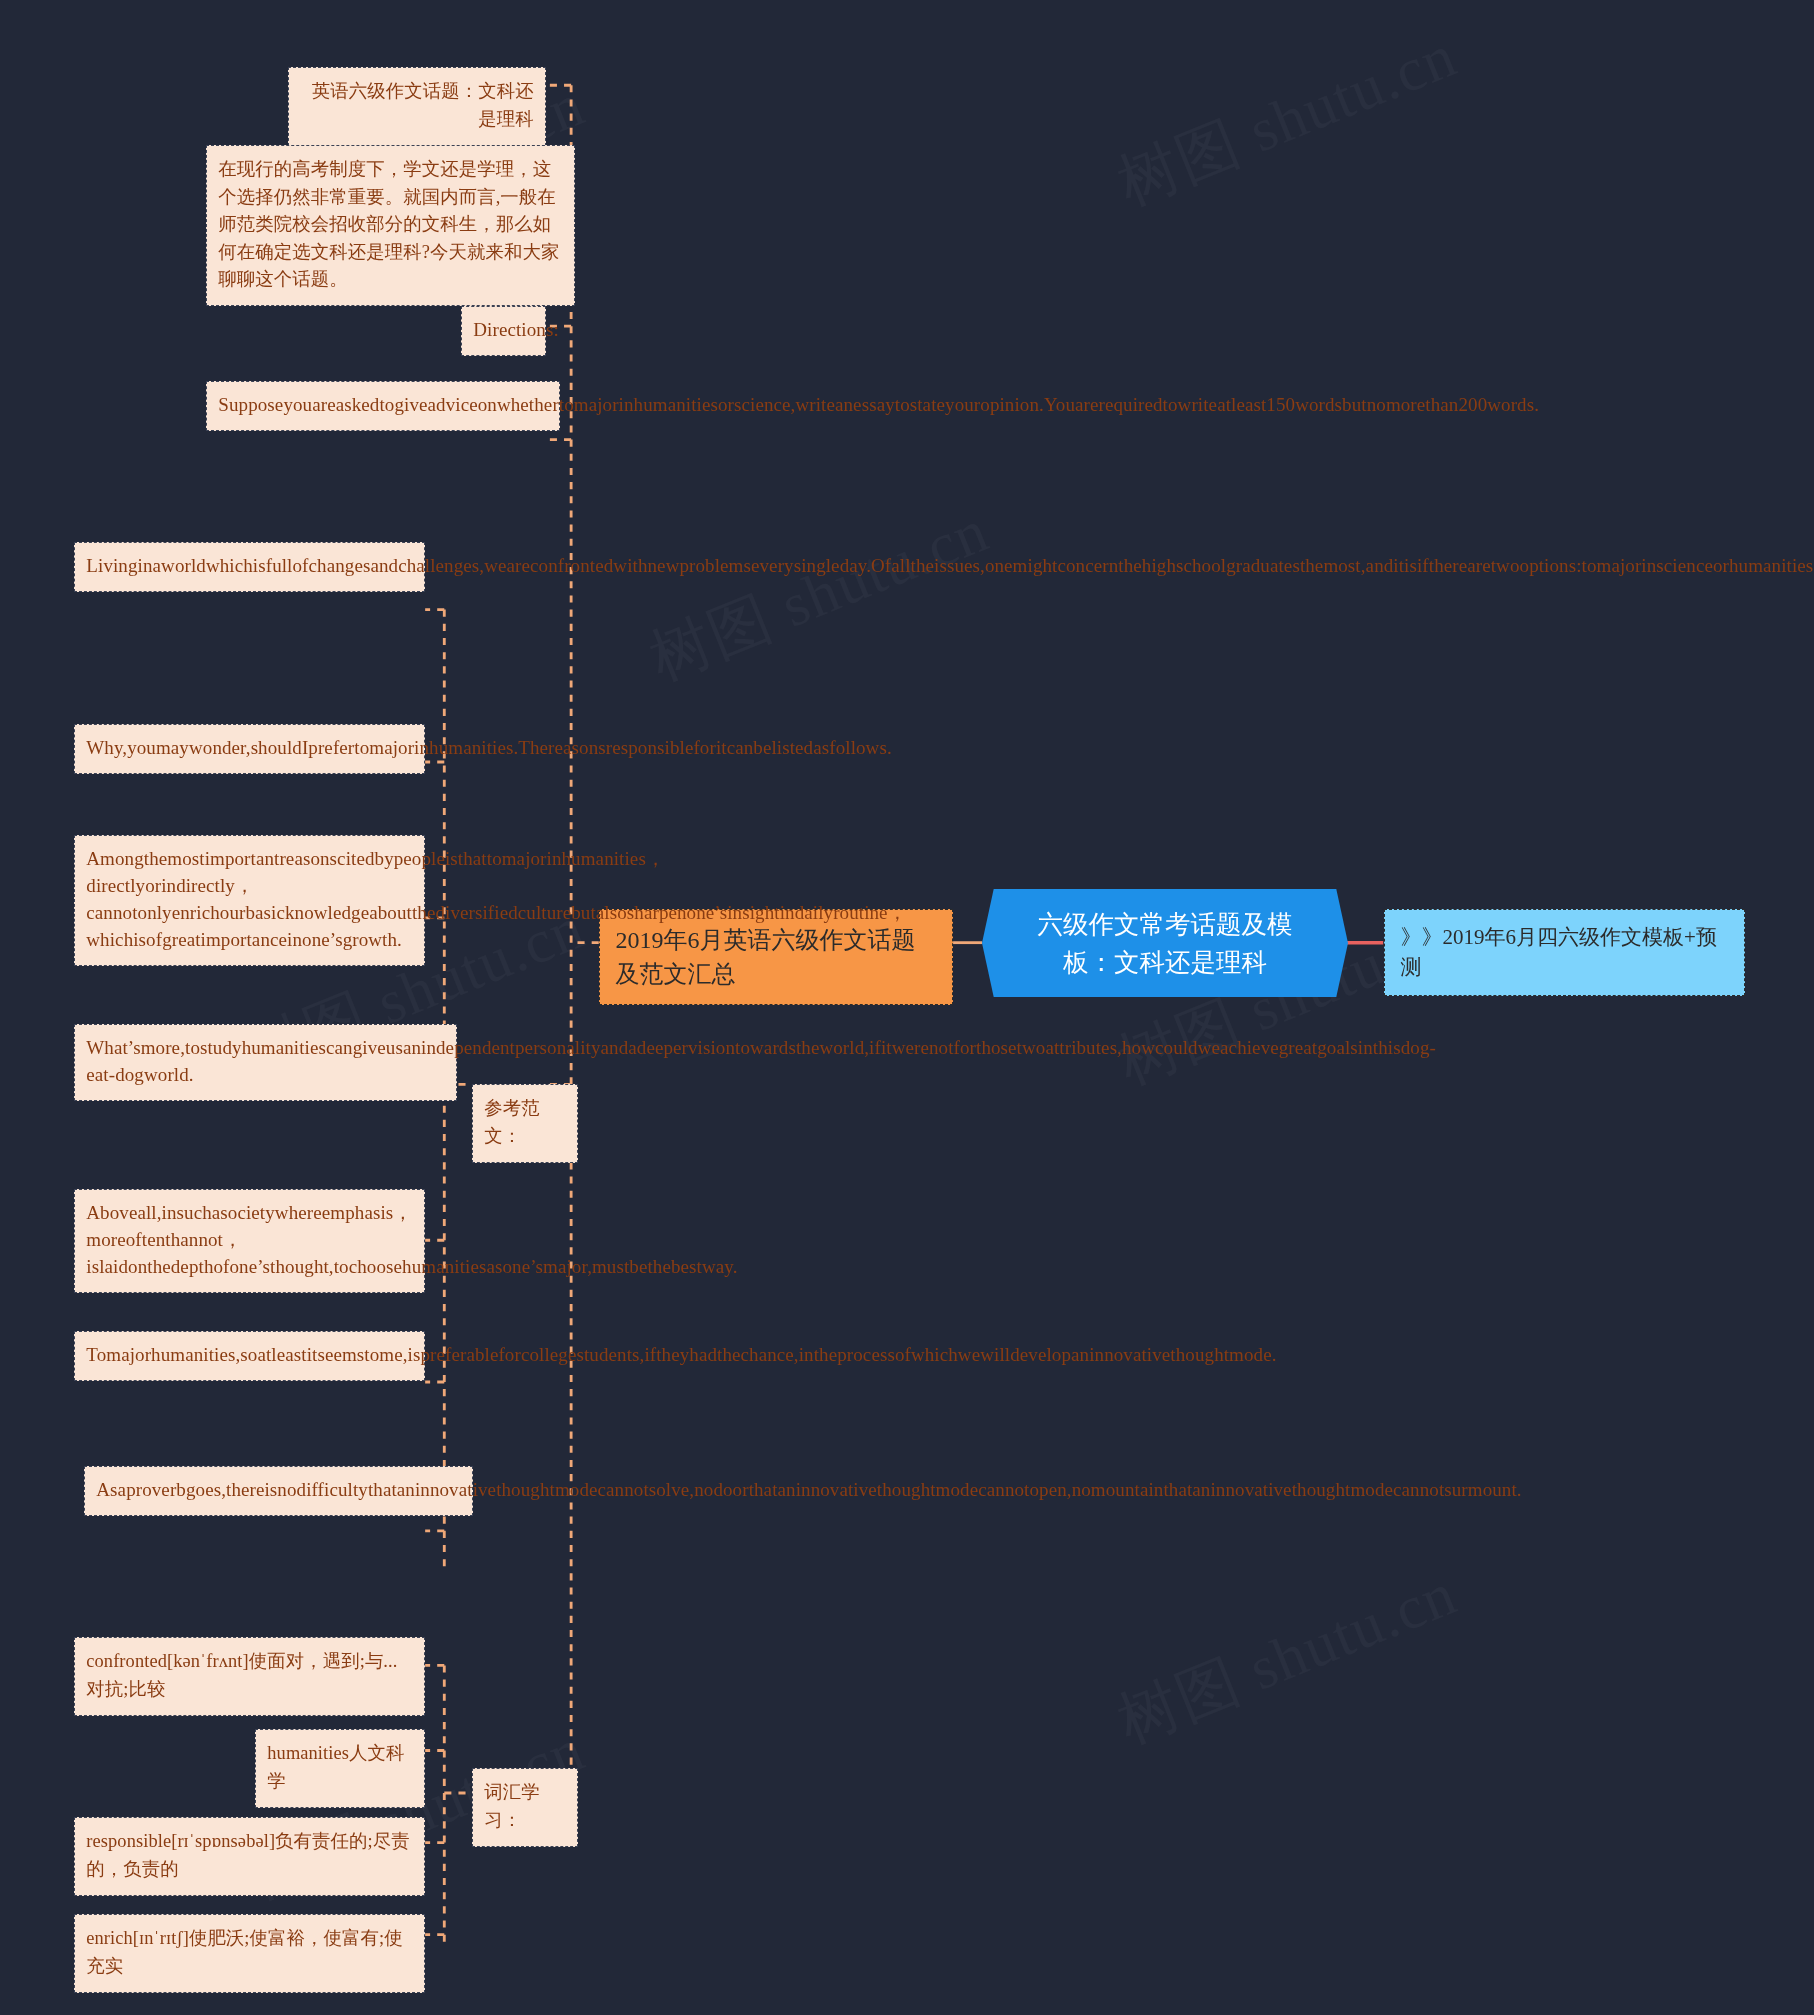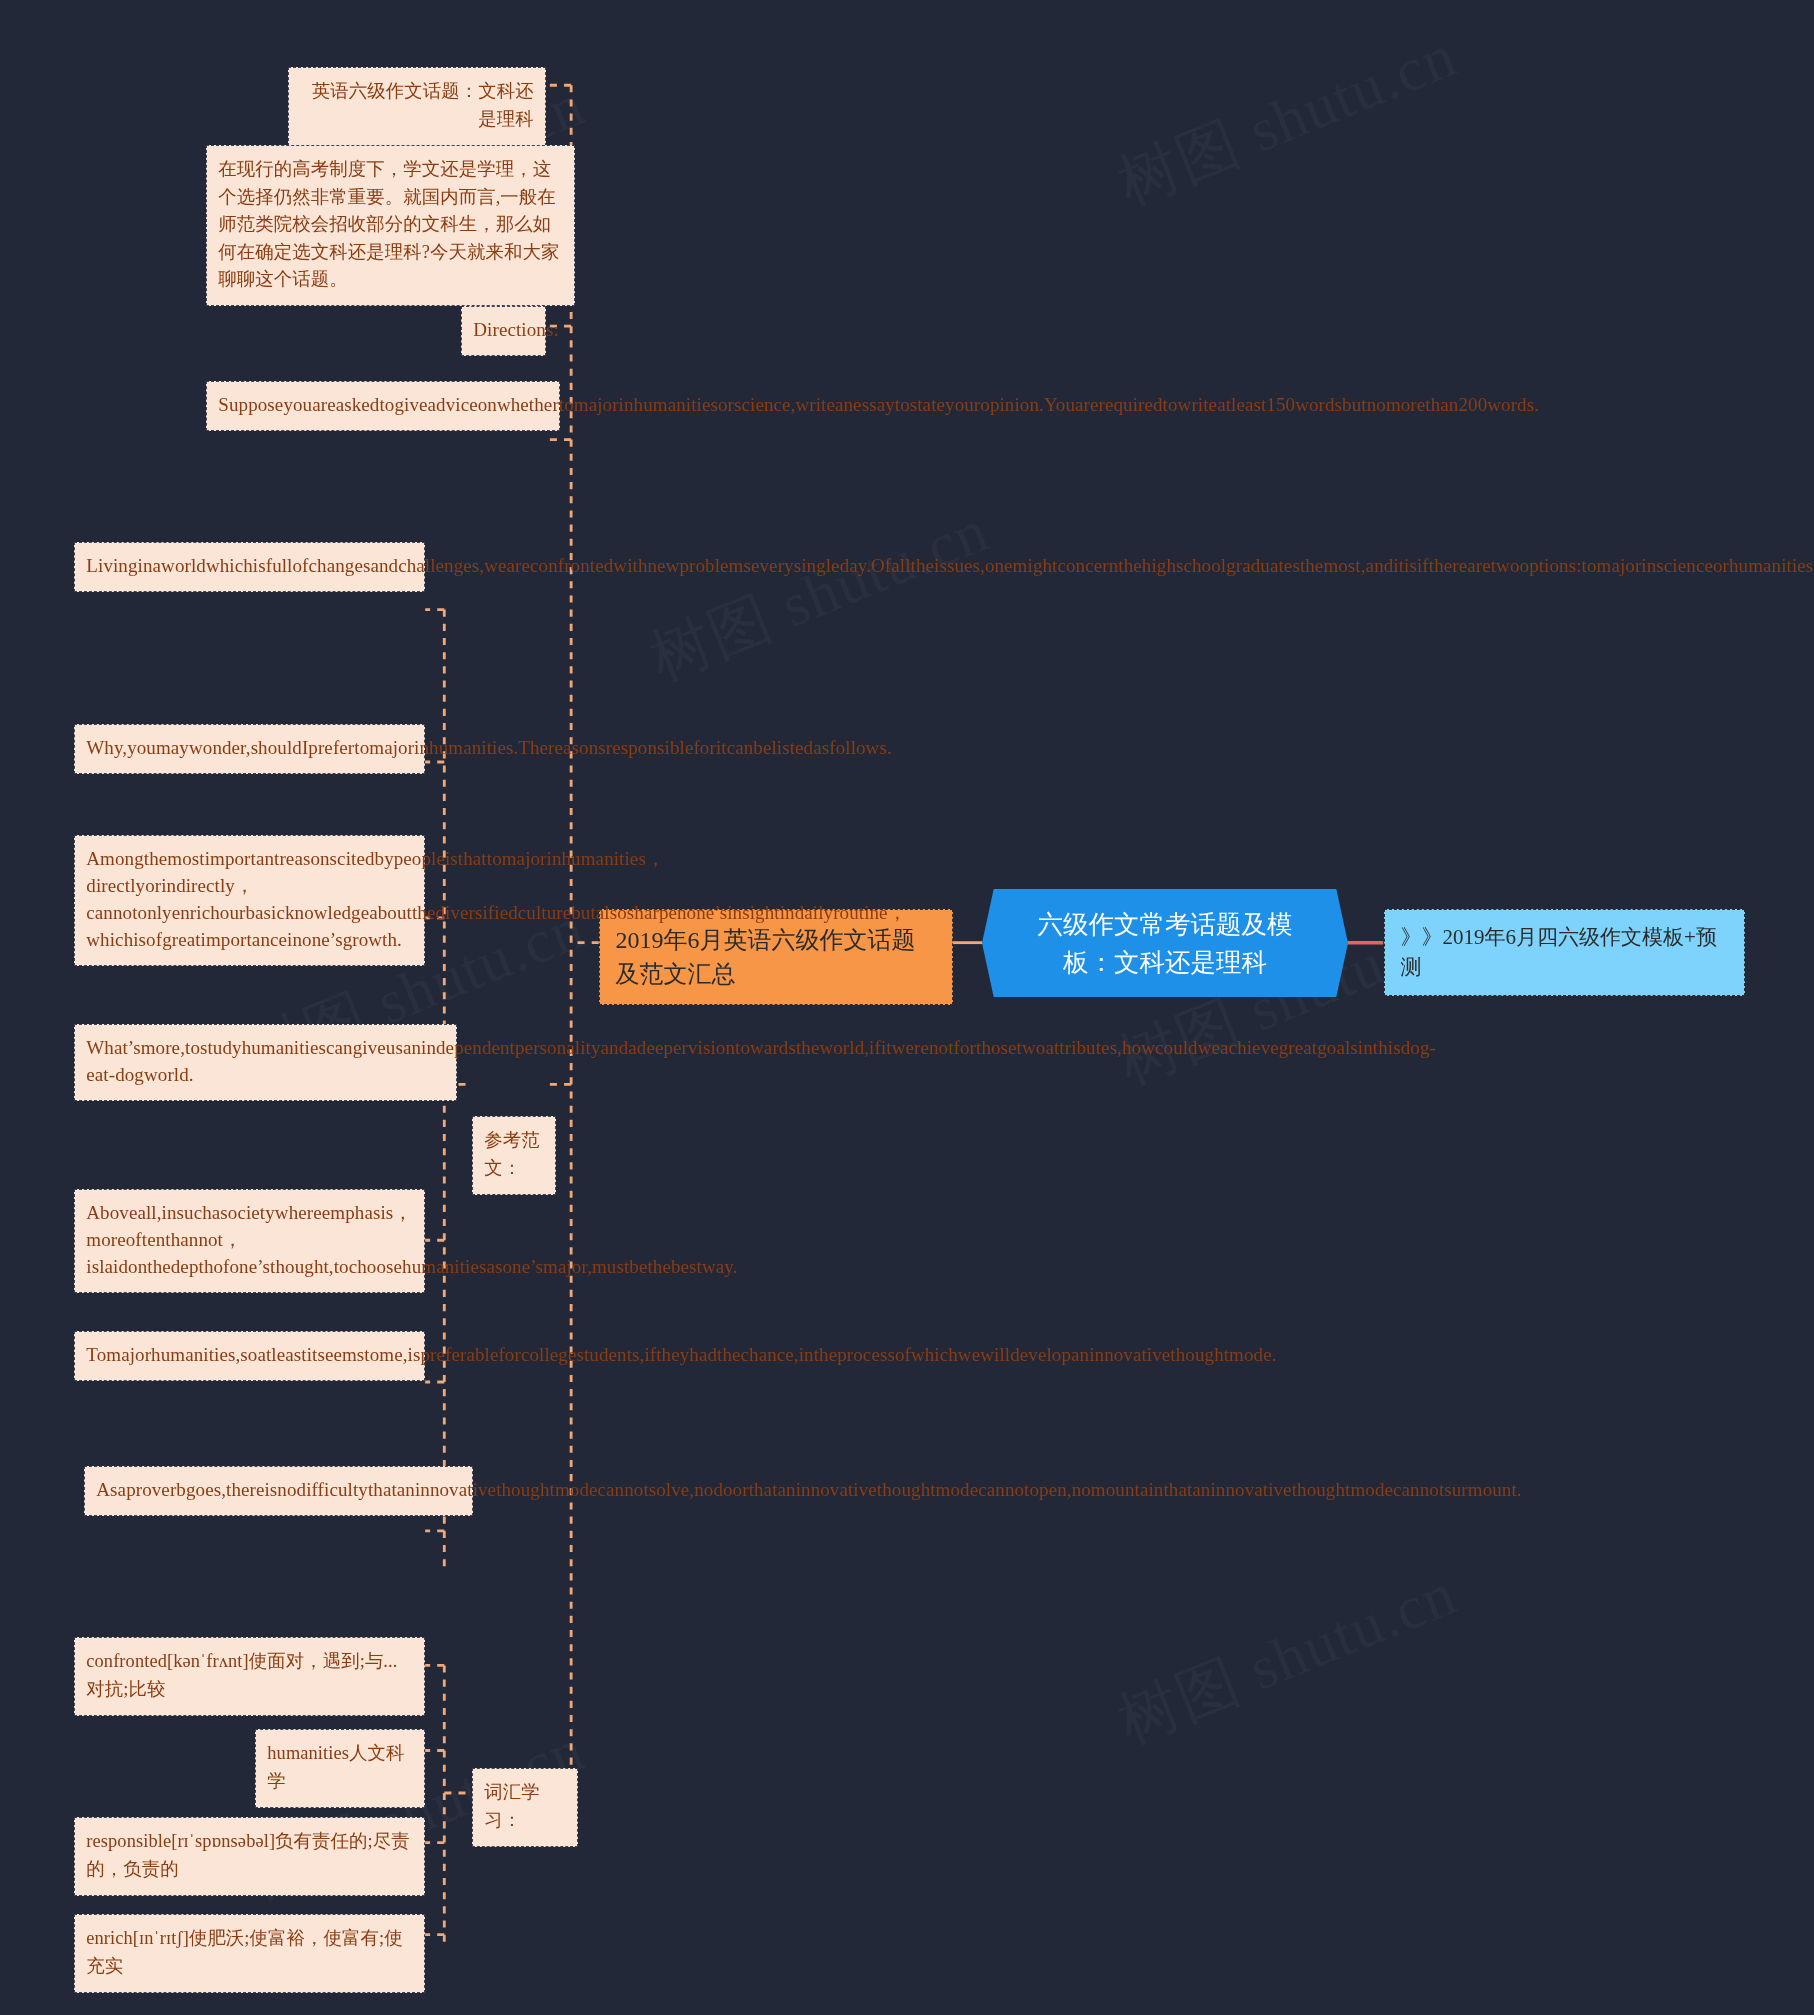--- a/index.html
+++ b/index.html
@@ -173,21 +173,21 @@
 </div>
 
 <div class="node node-leaf right" style="left:461px; top:306px; width:85px;">
   <span>Directions:</span>
 </div>
 
 <div class="node node-leaf" style="left:206px; top:381px; width:354px;">
   <span>Supposeyouareaskedtogiveadviceonwhethertomajorinhumanitiesorscience,writeanessaytostateyouropinion.Youarerequiredtowriteatleast150wordsbutnomorethan200words.</span>
 </div>
 
-<div class="node node-leaf cn" style="left:472px; top:1116px; width:84px;">
+<div class="node node-leaf cn" style="left:472px; top:1084px; width:106px;">
   <span>参考范文：</span>
 </div>
 
 <div class="node node-leaf" style="left:74px; top:542px; width:351px;">
   <span>Livinginaworldwhichisfullofchangesandchallenges,weareconfrontedwithnewproblemseverysingleday.Ofalltheissues,onemightconcernthehighschoolgraduatesthemost,anditisiftherearetwooptions:tomajorinscienceorhumanities.Asforme,Ipreferthelatter.</span>
 </div>
 
 <div class="node node-leaf" style="left:74px; top:724px; width:351px;">
   <span>Why,youmaywonder,shouldIprefertomajorinhumanities.Thereasonsresponsibleforitcanbelistedasfollows.</span>
 </div>

